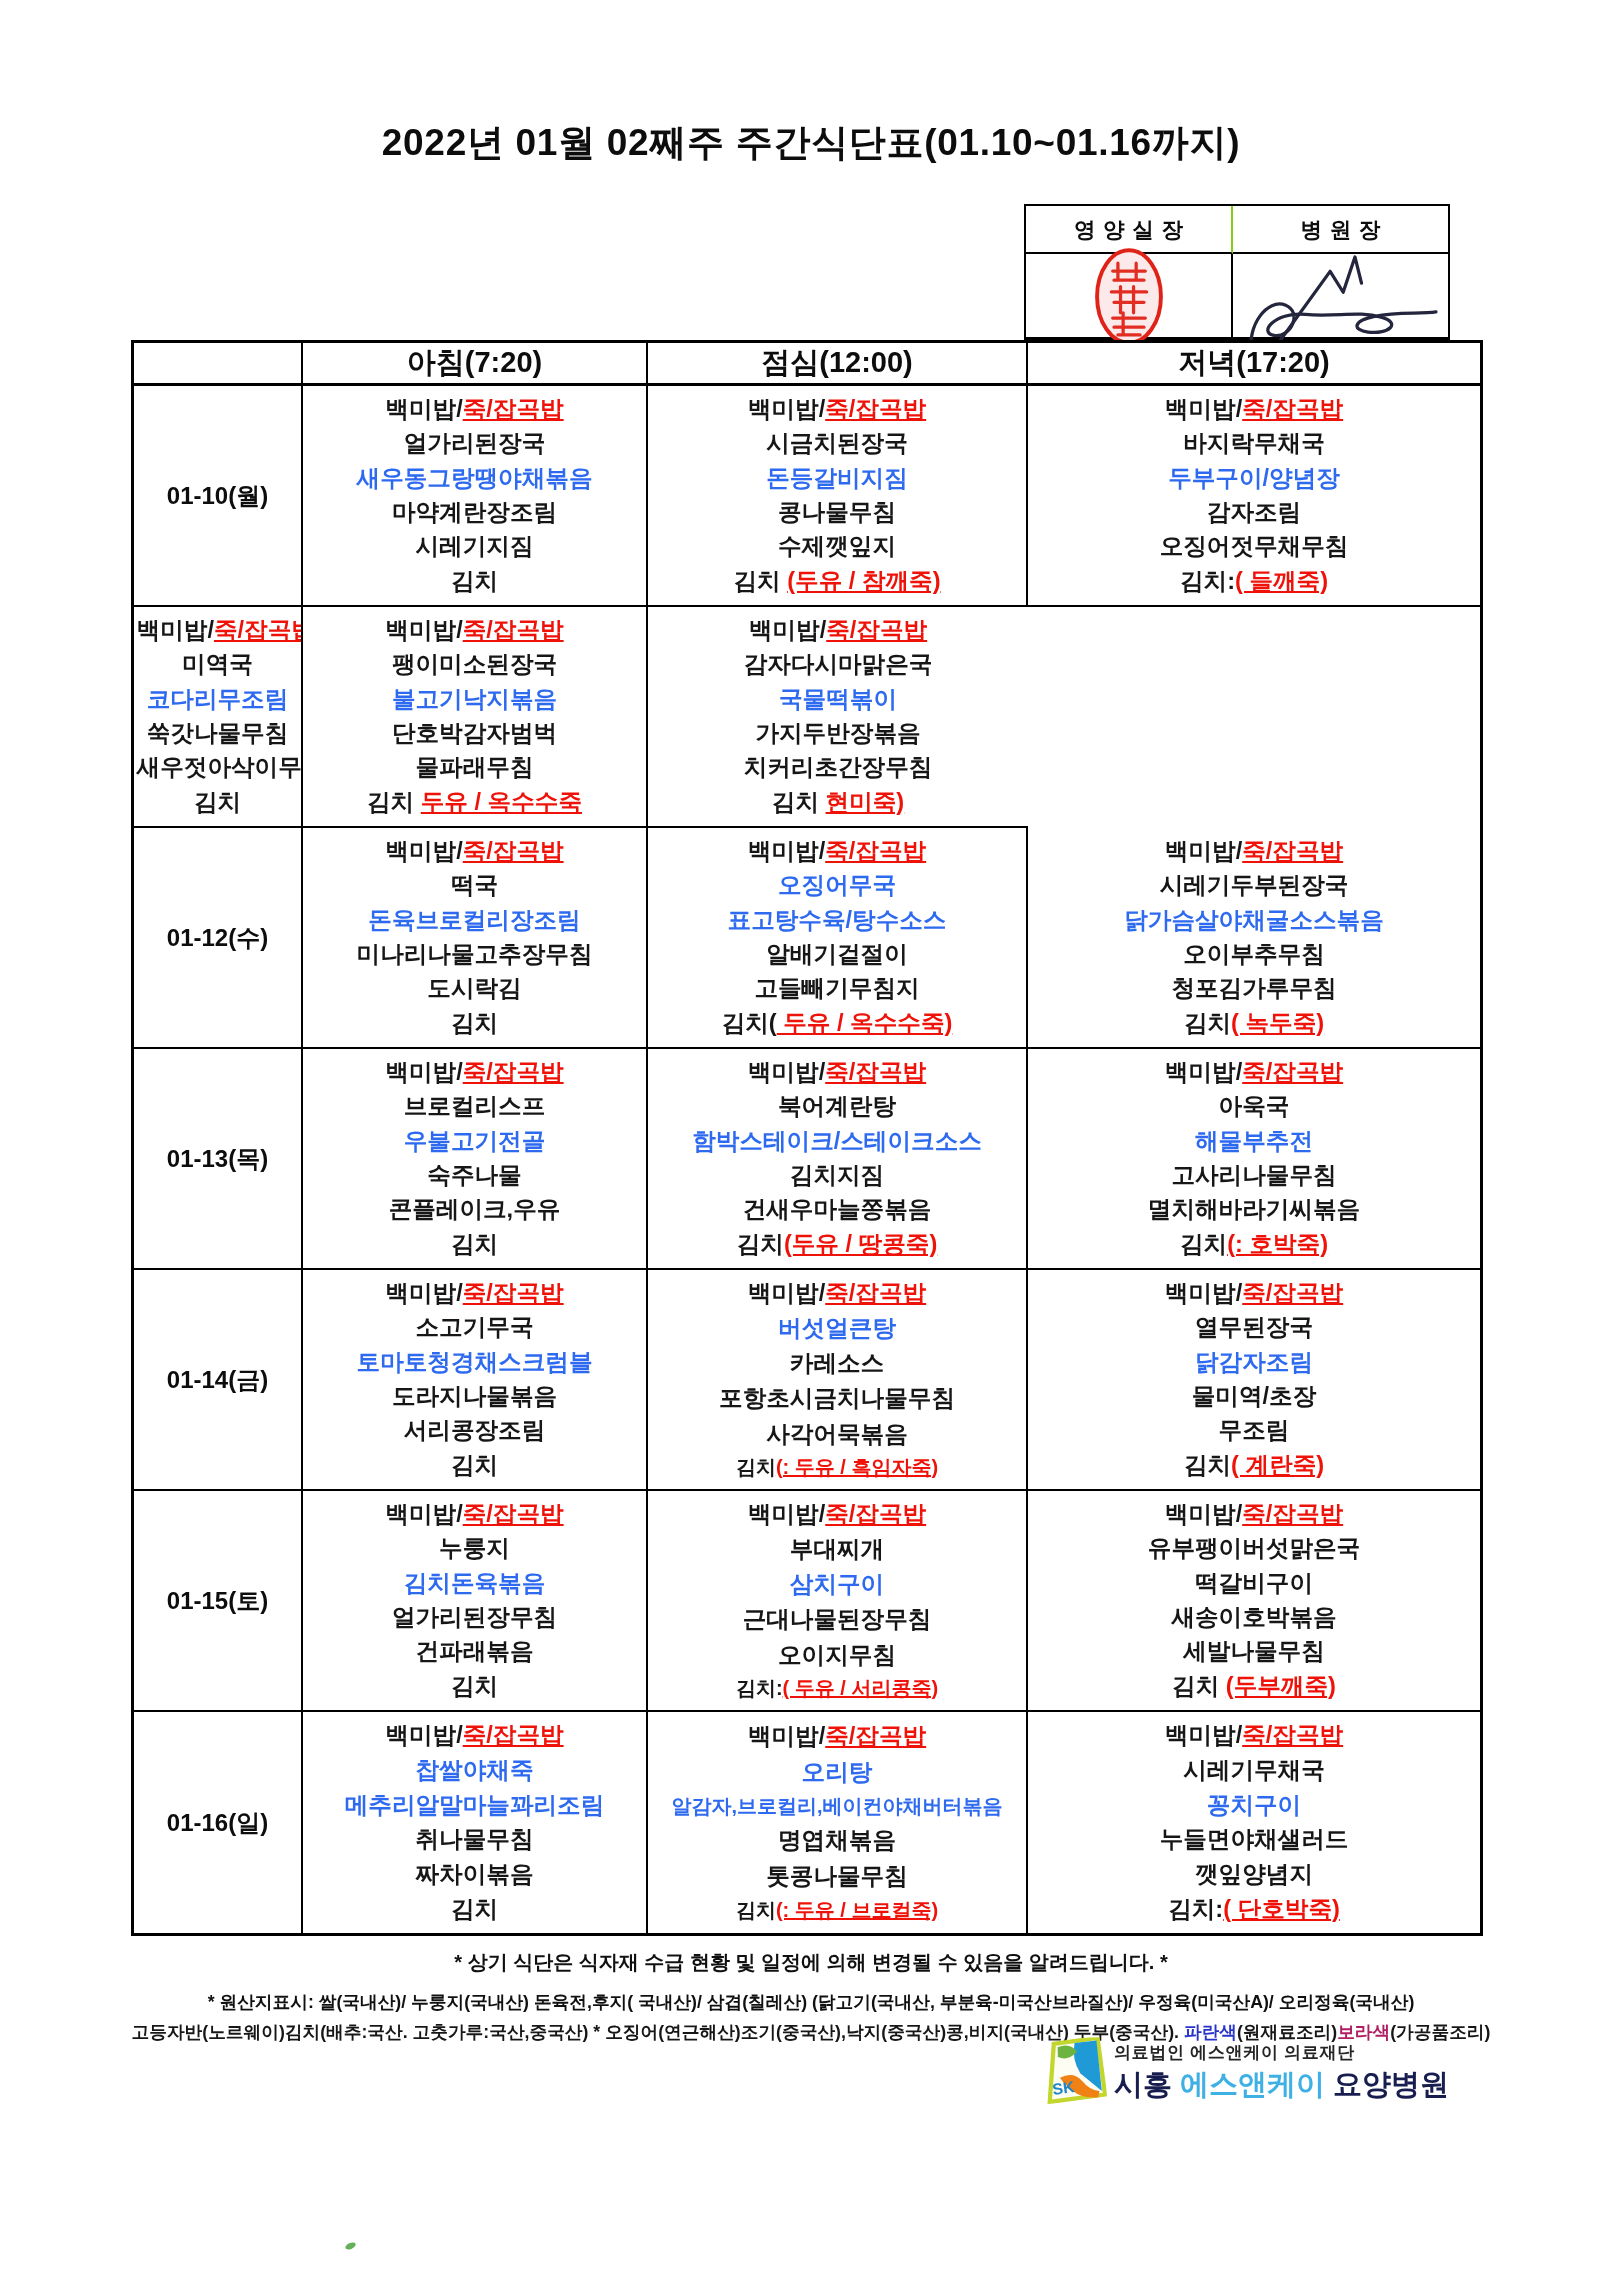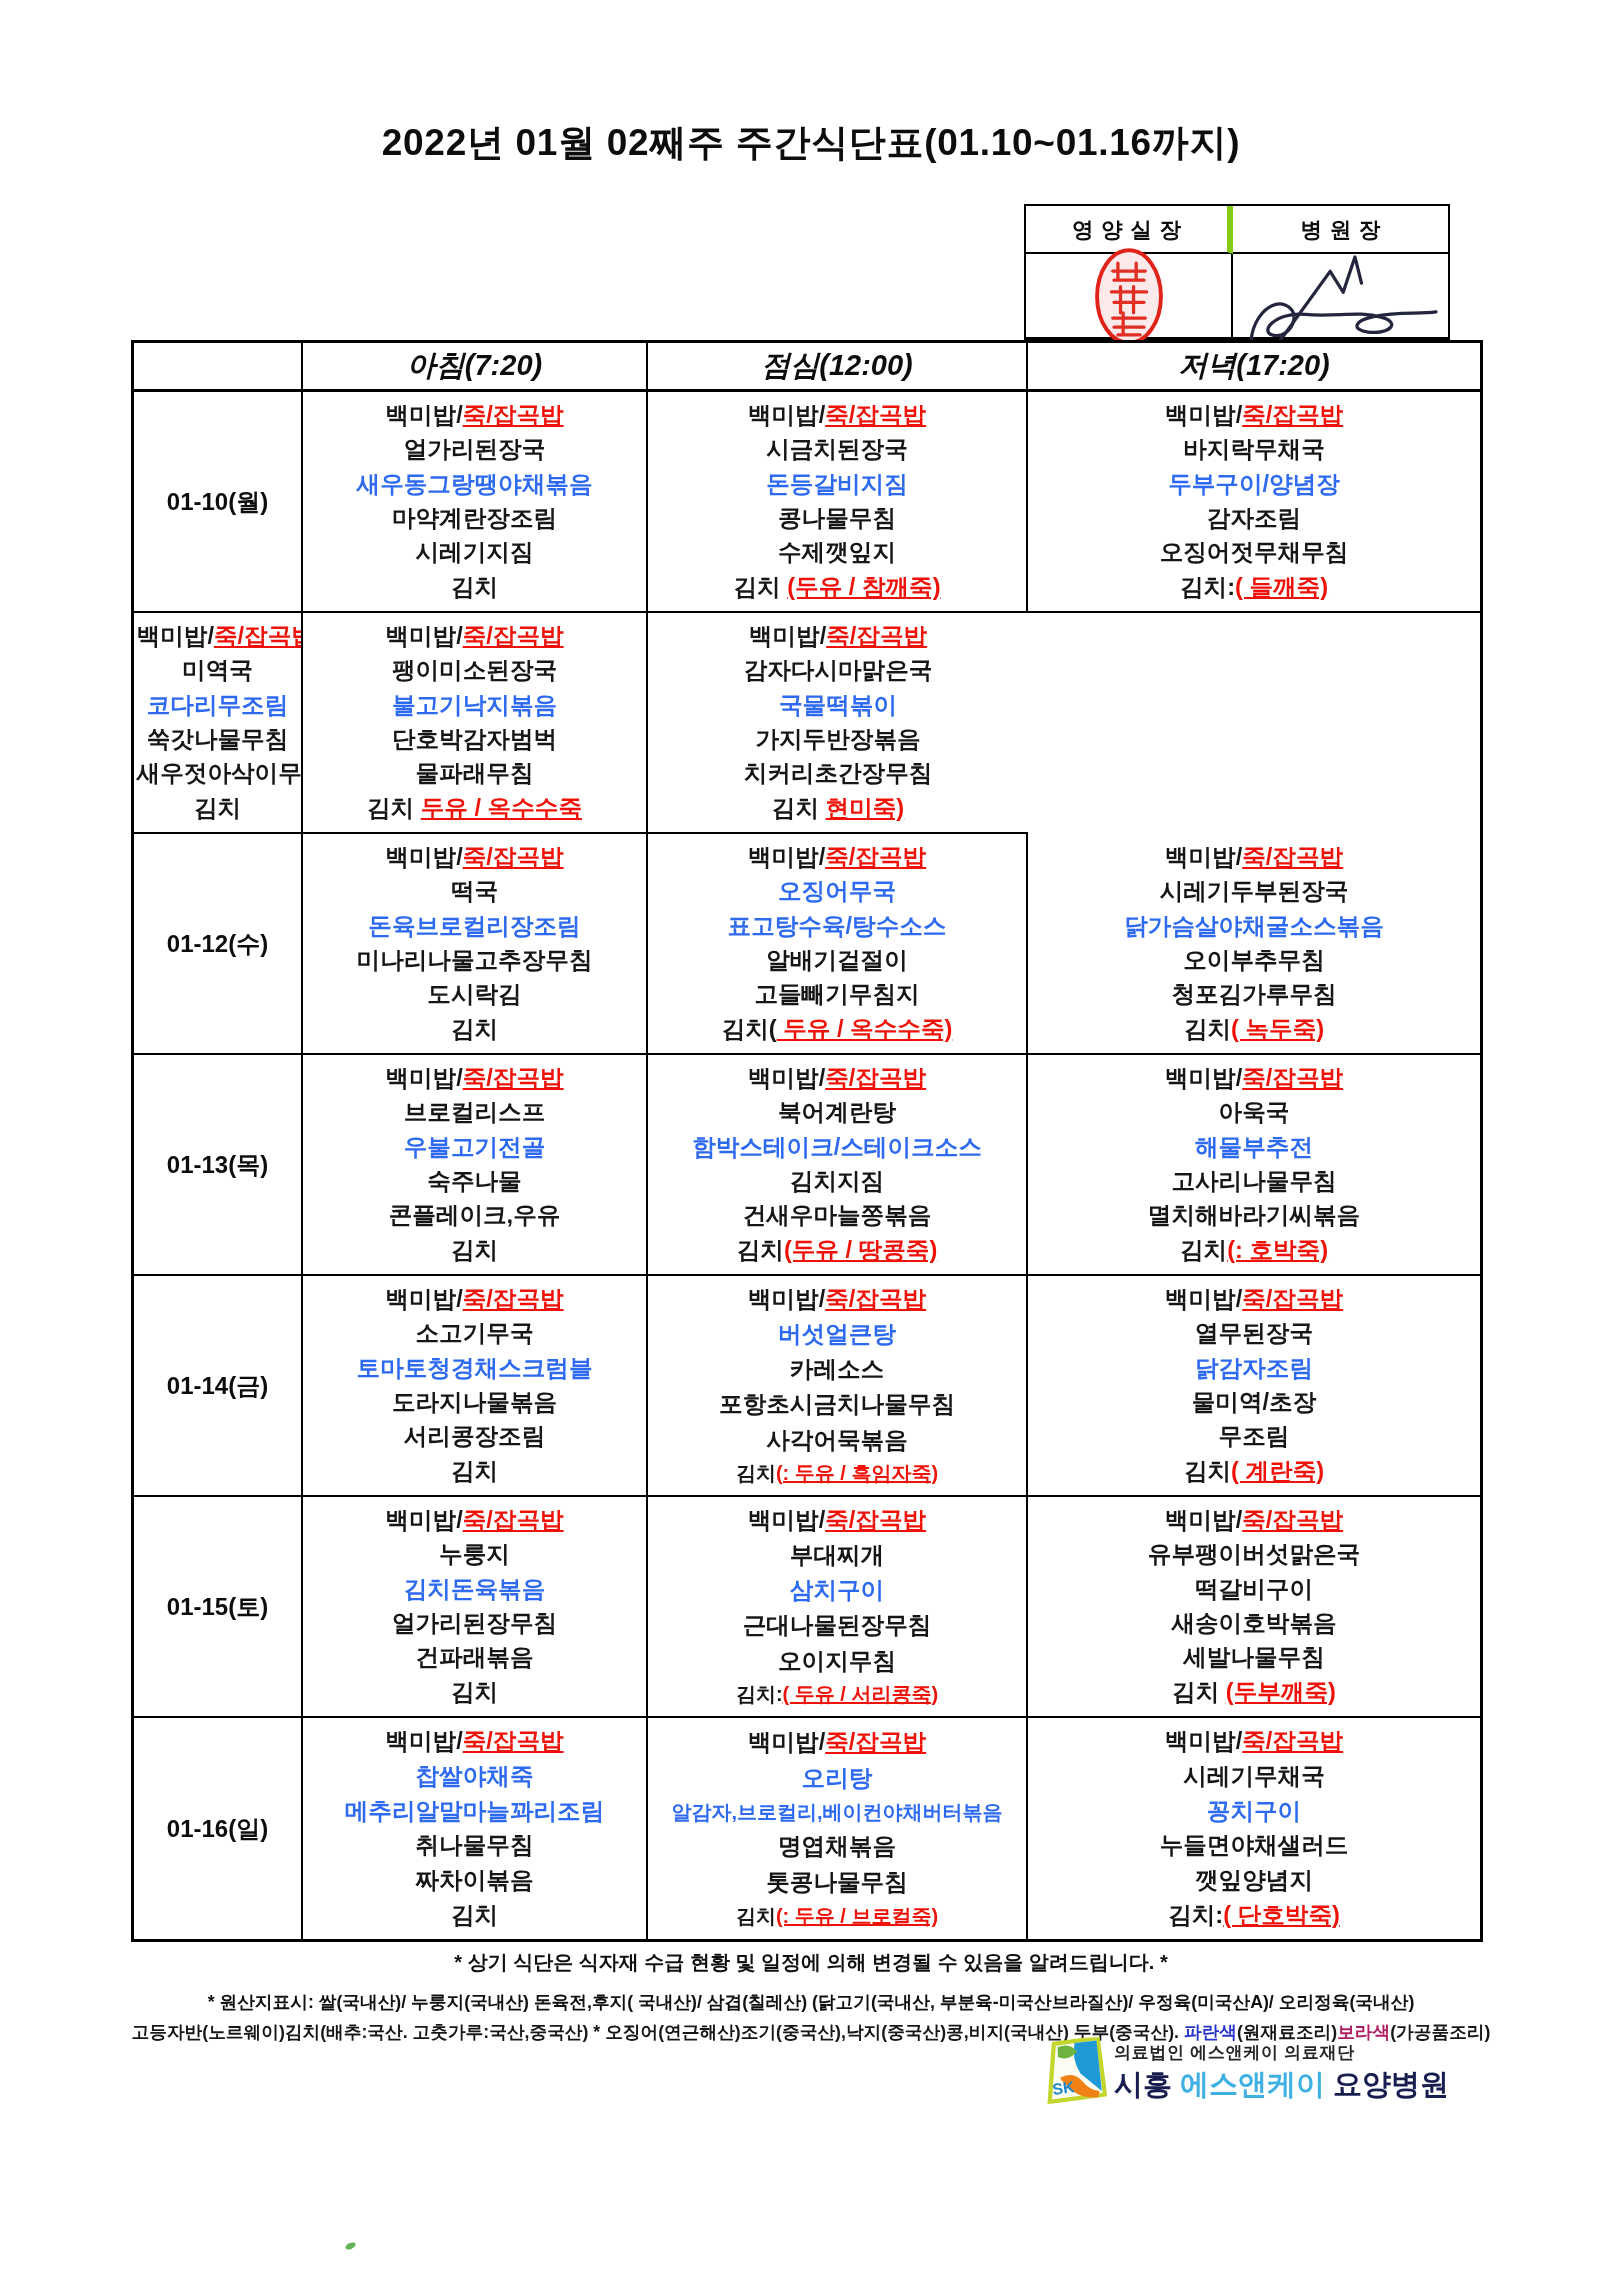--- a/index.html
+++ b/index.html
@@ -18,32 +18,32 @@
     position:absolute;left:1024px;top:204px;width:426px;height:137px;
     border:2.6px solid #000;border-bottom-width:4.6px;box-sizing:border-box;
     display:grid;grid-template-columns:207px 1fr;grid-template-rows:48px 1fr;
     background:#fff;
   }
   .ap-label{
     display:flex;align-items:center;justify-content:center;
     font-size:21.6px;font-weight:800;letter-spacing:0.35em;text-indent:0.35em;
     border-bottom:2px solid #000;color:#0d0d0d;
   }
-  .ap-label.first{border-right:6px solid #84cc16;}
+  .ap-label.first{border-right:2px solid #84cc16;}
   .ap-sign{position:relative;border-right:2px solid #000;}
   .ap-sign.last{border-right:none;}
   .stamp-svg{position:absolute;left:50%;top:-9.2px;transform:translateX(-50%);}
   .sign-svg{position:absolute;left:6.5px;top:-5.2px;}
   
   .menu-table{
     position:absolute;left:131px;top:340px;
     border:3.9px solid #000;background:#fff;
   }
   .mt-row{display:grid;grid-template-columns:169px 345px 380px 452px;}
-  .mt-row.header{height:49px;font-style:italic;}
+  .mt-row.header{height:43px;}
   .mt-row.day{height:221px;}
   .cell{
     border-right:2px solid #000;border-bottom:2.6px solid #000;
     box-sizing:border-box;overflow:hidden;
   }
   .cell.lastcol{border-right:none;}
   .mt-row.header .cell{border-bottom:3.9px solid #000;display:flex;align-items:center;justify-content:center;}
   .mt-row.day:last-child .cell{border-bottom:none;}
   .col-header{font-size:29px;font-weight:600;color:#0d0d0d;}
   .date-cell{display:flex;align-items:center;justify-content:center;font-size:24px;font-weight:600;color:#0d0d0d;}

